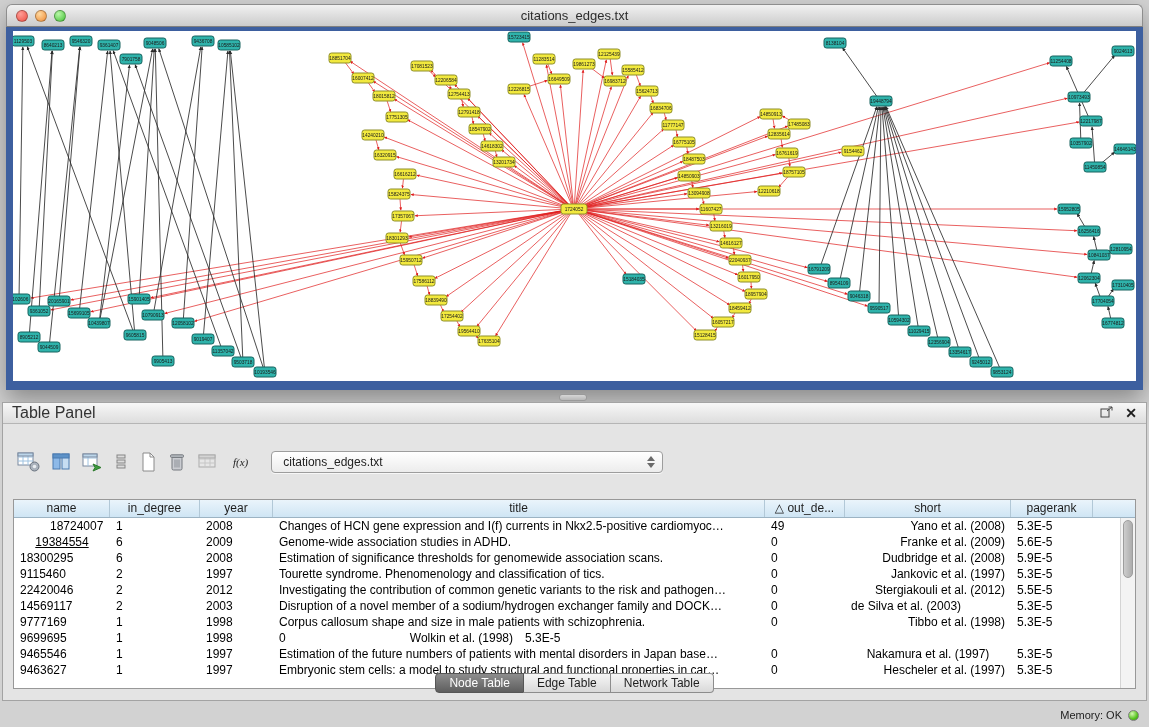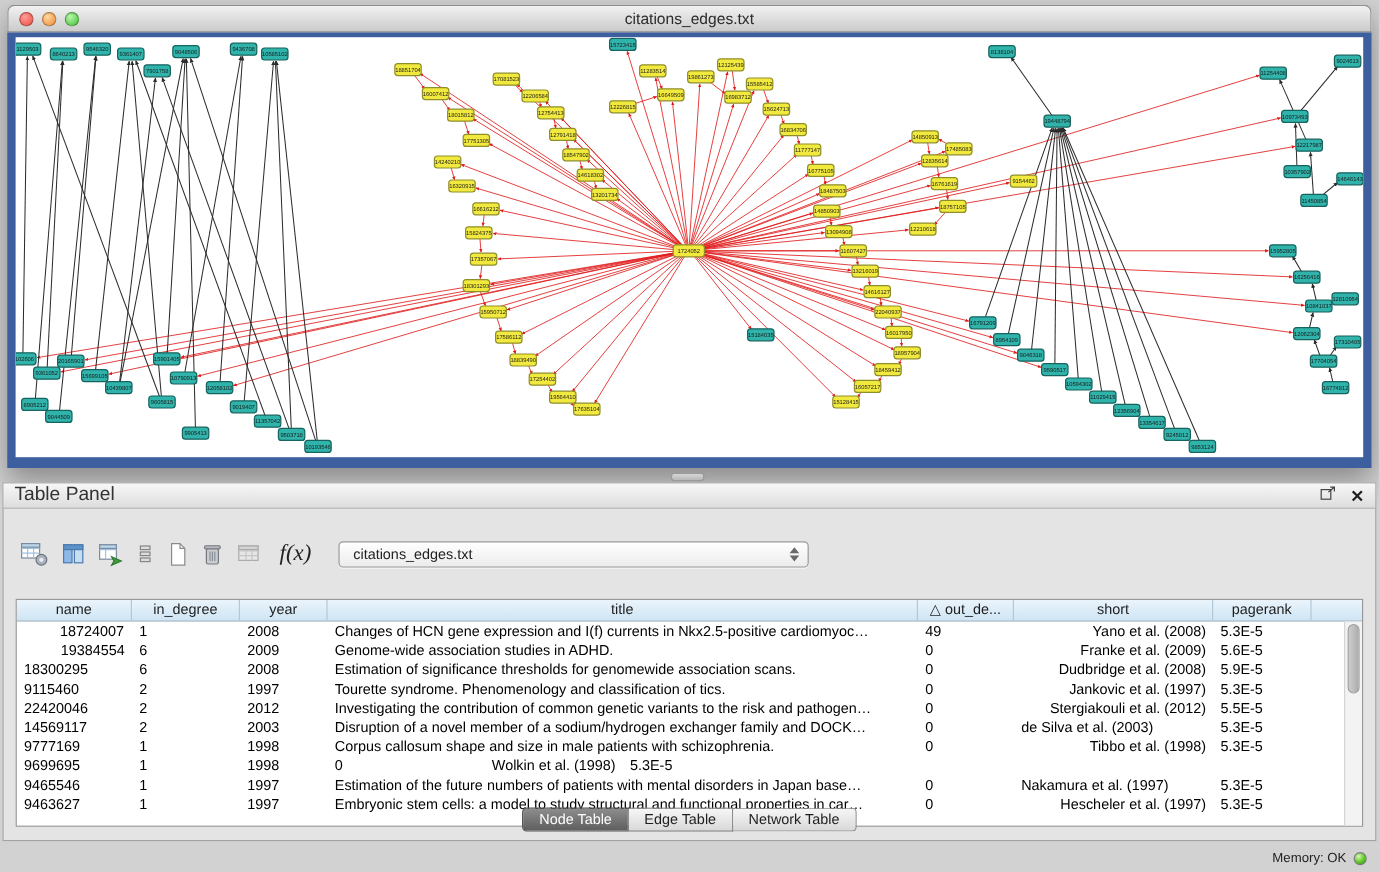--- a/index.html
+++ b/index.html
@@ -30,21 +30,21 @@
   .table-panel { position:absolute; left:2px; top:402px; width:1145px; height:299px;
                  background:#e4e4e4; border:1px solid #a3a3a3; }
   .panel-header { height:21px; background:linear-gradient(#f7f7f7,#dddddd);
                   border-bottom:1px solid #b5b5b5; display:flex; align-items:center; padding:0 9px; }
   .panel-title { font-size:16px; color:#333; }
   .panel-actions { margin-left:auto; display:flex; align-items:center; gap:12px; }
   .close-x { font-size:14px; font-weight:bold; color:#1d1d1d; line-height:14px; }
 
   .toolbar { position:absolute; left:14px; top:44px; height:30px; display:flex; align-items:center; gap:9px; }
   .tbtn { height:28px; display:flex; align-items:center; justify-content:center; }
-  .fx { font-family:"Liberation Serif",serif; font-style:italic; font-size:19px; color:#222; margin:0 6px 0 4px; }
+  .fx { font-family:"Liberation Serif",serif; font-style:italic; font-size:11px; color:#222; margin:0 6px 0 4px; }
   .net-select { width:392px; height:22px; border:1px solid #9d9d9d; border-radius:4px;
                 background:linear-gradient(#ffffff,#ececec); display:flex; align-items:center;
                 padding:0 7px 0 11px; font-size:12px; color:#222; margin-left:8px;
                 box-shadow:0 1px 0 rgba(255,255,255,.7); }
   .spin { margin-left:auto; display:flex; flex-direction:column; gap:2px; }
   .spin .up   { width:0; height:0; border-left:4px solid transparent; border-right:4px solid transparent; border-bottom:5px solid #6a6a6a; }
   .spin .down { width:0; height:0; border-left:4px solid transparent; border-right:4px solid transparent; border-top:5px solid #6a6a6a; }
 
   .table-wrap { position:absolute; left:10px; right:10px; top:96px; height:190px;
                 background:#fff; border:1px solid #989898; overflow:hidden; }
@@ -780,21 +780,21 @@
         <div class="trow">
           <div class="td" style="width: 96px; text-align: left; padding-left: 36px;">18724007</div>
           <div class="td" style="width: 90px; text-align: left;">1</div>
           <div class="td" style="width: 73px; text-align: left;">2008</div>
           <div class="td" style="width: 492px; text-align: left;">Changes of HCN gene expression and I(f) currents in Nkx2.5-positive cardiomyoc…</div>
           <div class="td" style="width: 80px; text-align: left;">49</div>
           <div class="td" style="width: 166px; text-align: right;">Yano et al. (2008)</div>
           <div class="td" style="width: 82px; text-align: left;">5.3E-5</div>
         </div>
         <div class="trow">
-          <div class="td" style="width: 96px; text-align: right;">19384554</div>
+          <div class="td" style="width: 96px; text-align: center; text-decoration: underline;">19384554</div>
           <div class="td" style="width: 90px; text-align: left;">6</div>
           <div class="td" style="width: 73px; text-align: left;">2009</div>
           <div class="td" style="width: 492px; text-align: left;">Genome-wide association studies in ADHD.</div>
           <div class="td" style="width: 80px; text-align: left;">0</div>
           <div class="td" style="width: 166px; text-align: right;">Franke et al. (2009)</div>
           <div class="td" style="width: 82px; text-align: left;">5.6E-5</div>
         </div>
         <div class="trow">
           <div class="td" style="width: 96px; text-align: left;">18300295</div>
           <div class="td" style="width: 90px; text-align: left;">6</div>
@@ -847,21 +847,21 @@
           <div class="td" style="width: 80px; text-align: left;">0</div>
           <div class="td" style="width: 166px; text-align: right;">Wolkin et al. (1998)</div>
           <div class="td" style="width: 82px; text-align: left;">5.3E-5</div>
         </div>
         <div class="trow">
           <div class="td" style="width: 96px; text-align: left;">9465546</div>
           <div class="td" style="width: 90px; text-align: left;">1</div>
           <div class="td" style="width: 73px; text-align: left;">1997</div>
           <div class="td" style="width: 492px; text-align: left;">Estimation of the future numbers of patients with mental disorders in Japan base…</div>
           <div class="td" style="width: 80px; text-align: left;">0</div>
-          <div class="td" style="width: 166px; text-align: left;">Nakamura et al. (1997)</div>
+          <div class="td" style="width: 166px; text-align: center;">Nakamura et al. (1997)</div>
           <div class="td" style="width: 82px; text-align: left;">5.3E-5</div>
         </div>
         <div class="trow">
           <div class="td" style="width: 96px; text-align: left;">9463627</div>
           <div class="td" style="width: 90px; text-align: left;">1</div>
           <div class="td" style="width: 73px; text-align: left;">1997</div>
           <div class="td" style="width: 492px; text-align: left;">Embryonic stem cells: a model to study structural and functional properties in car…</div>
           <div class="td" style="width: 80px; text-align: left;">0</div>
           <div class="td" style="width: 166px; text-align: right;">Hescheler et al. (1997)</div>
           <div class="td" style="width: 82px; text-align: left;">5.3E-5</div>

